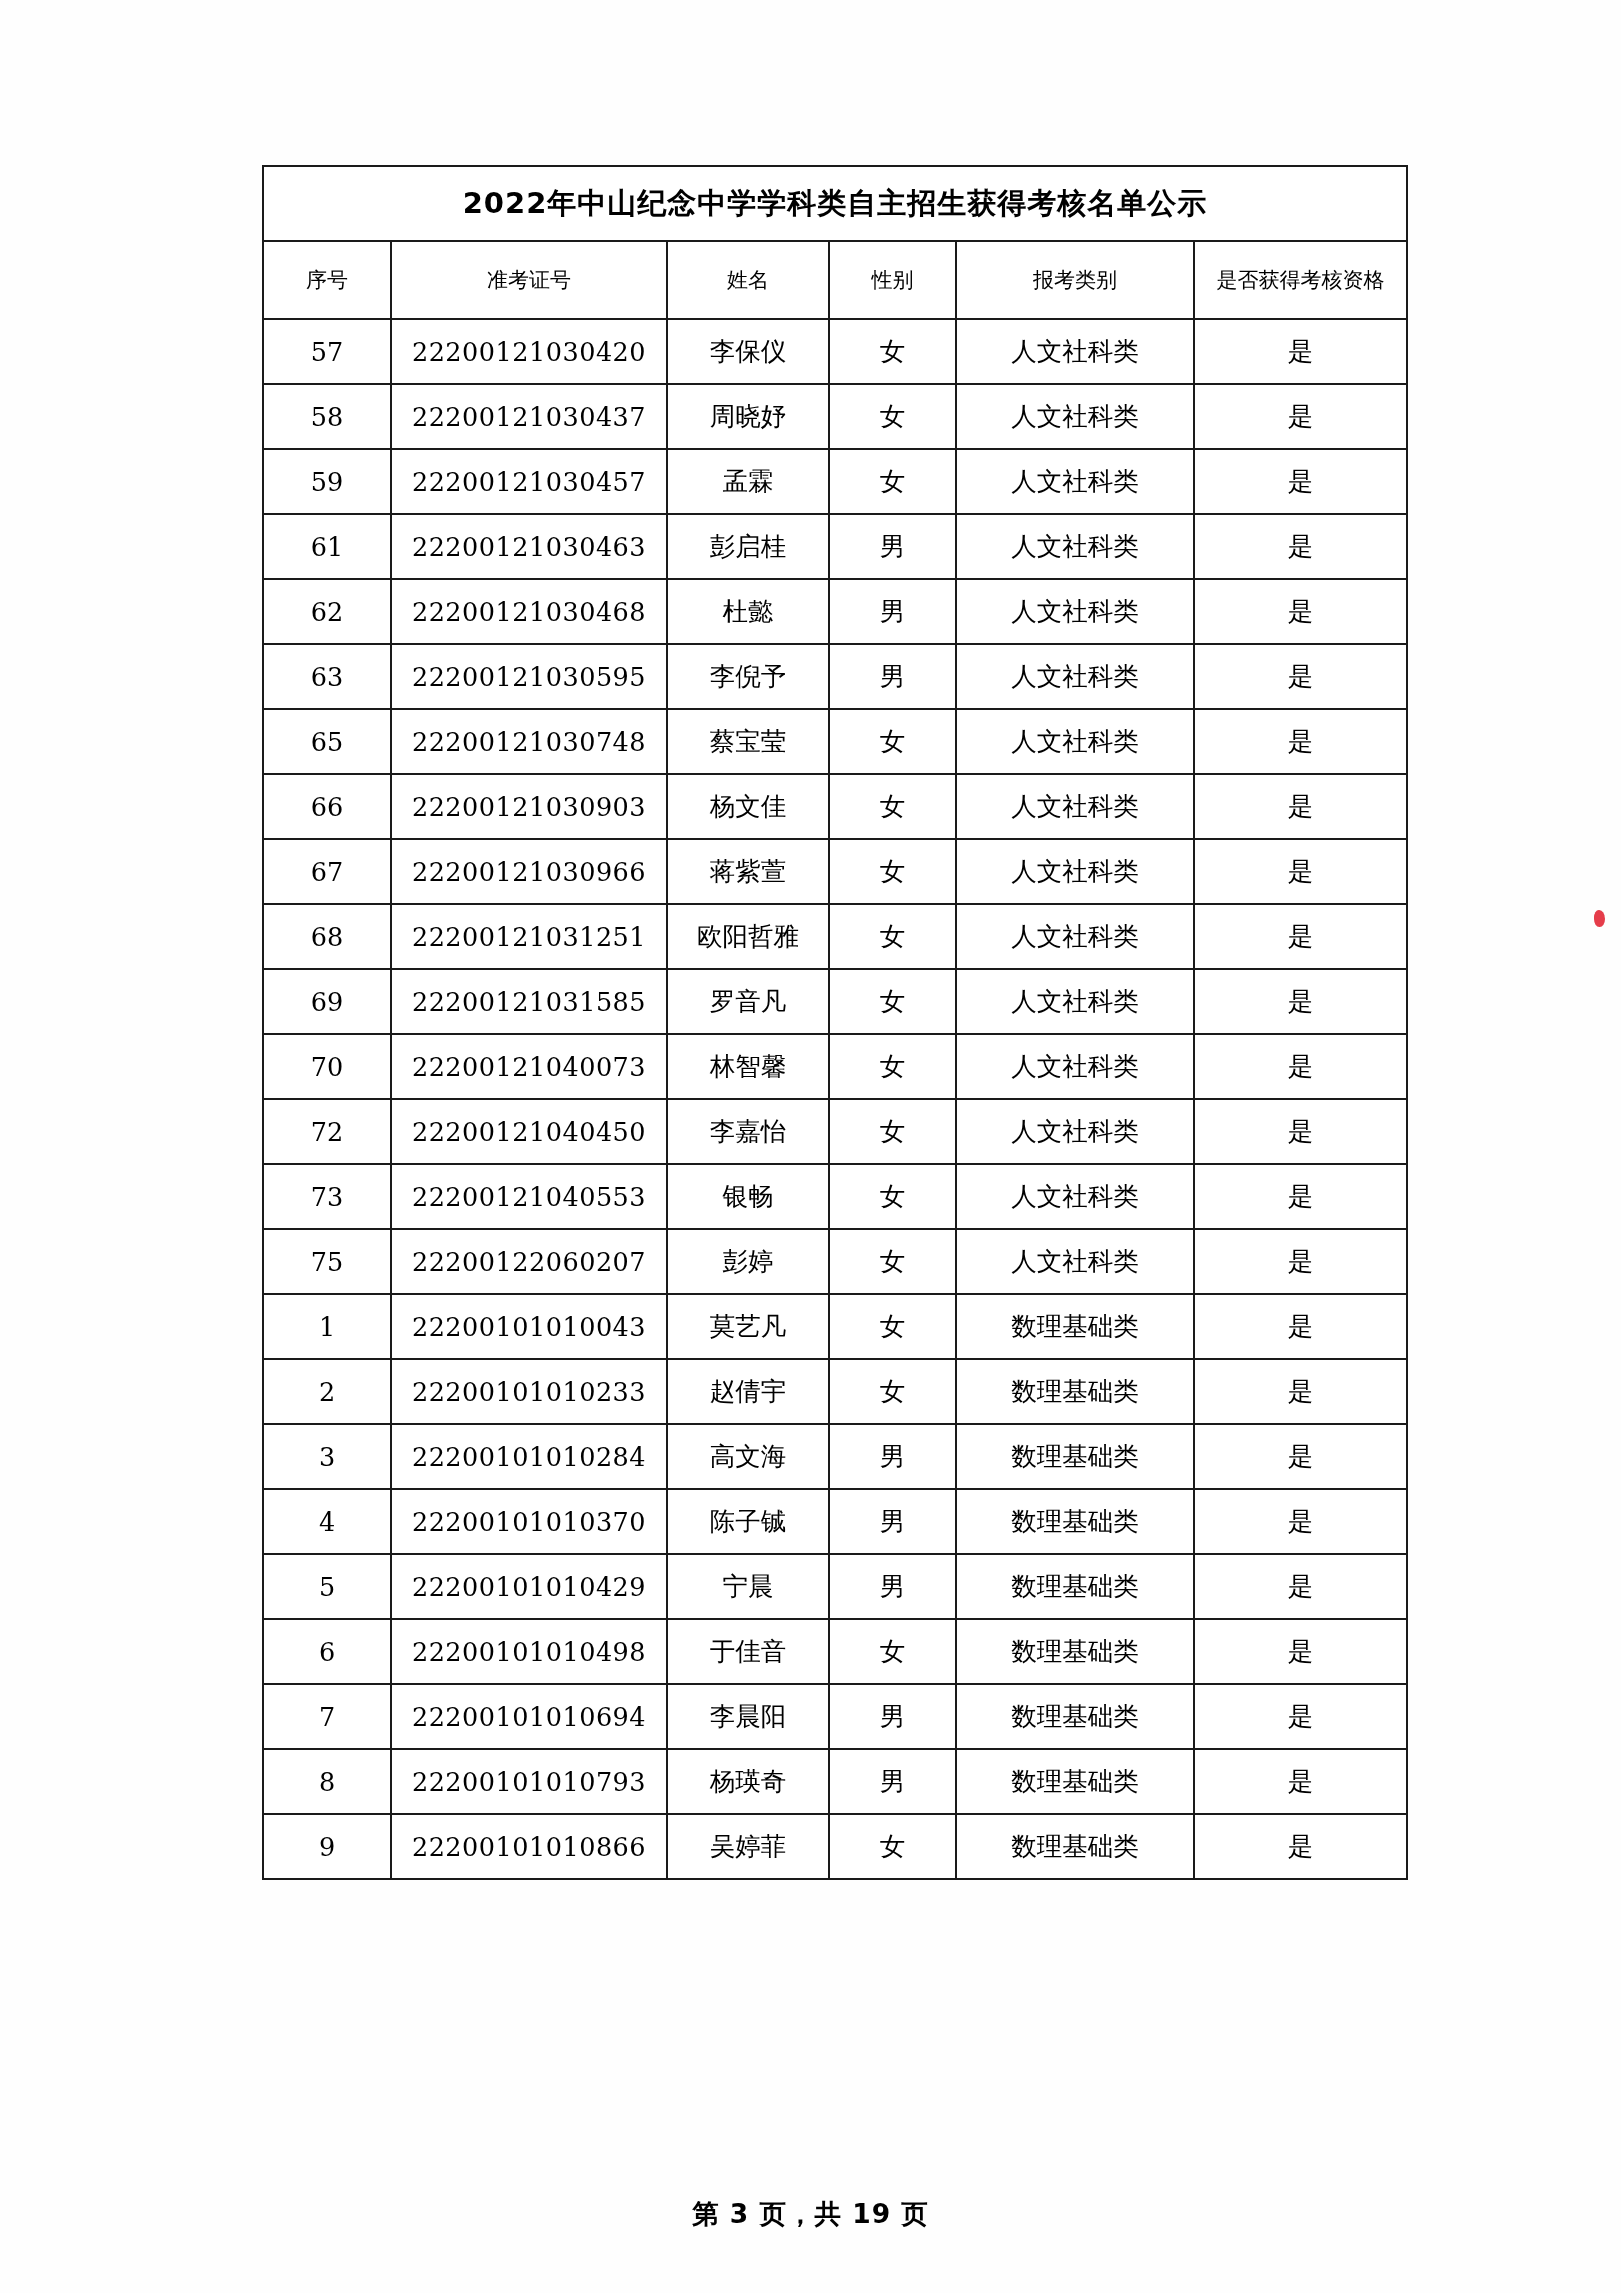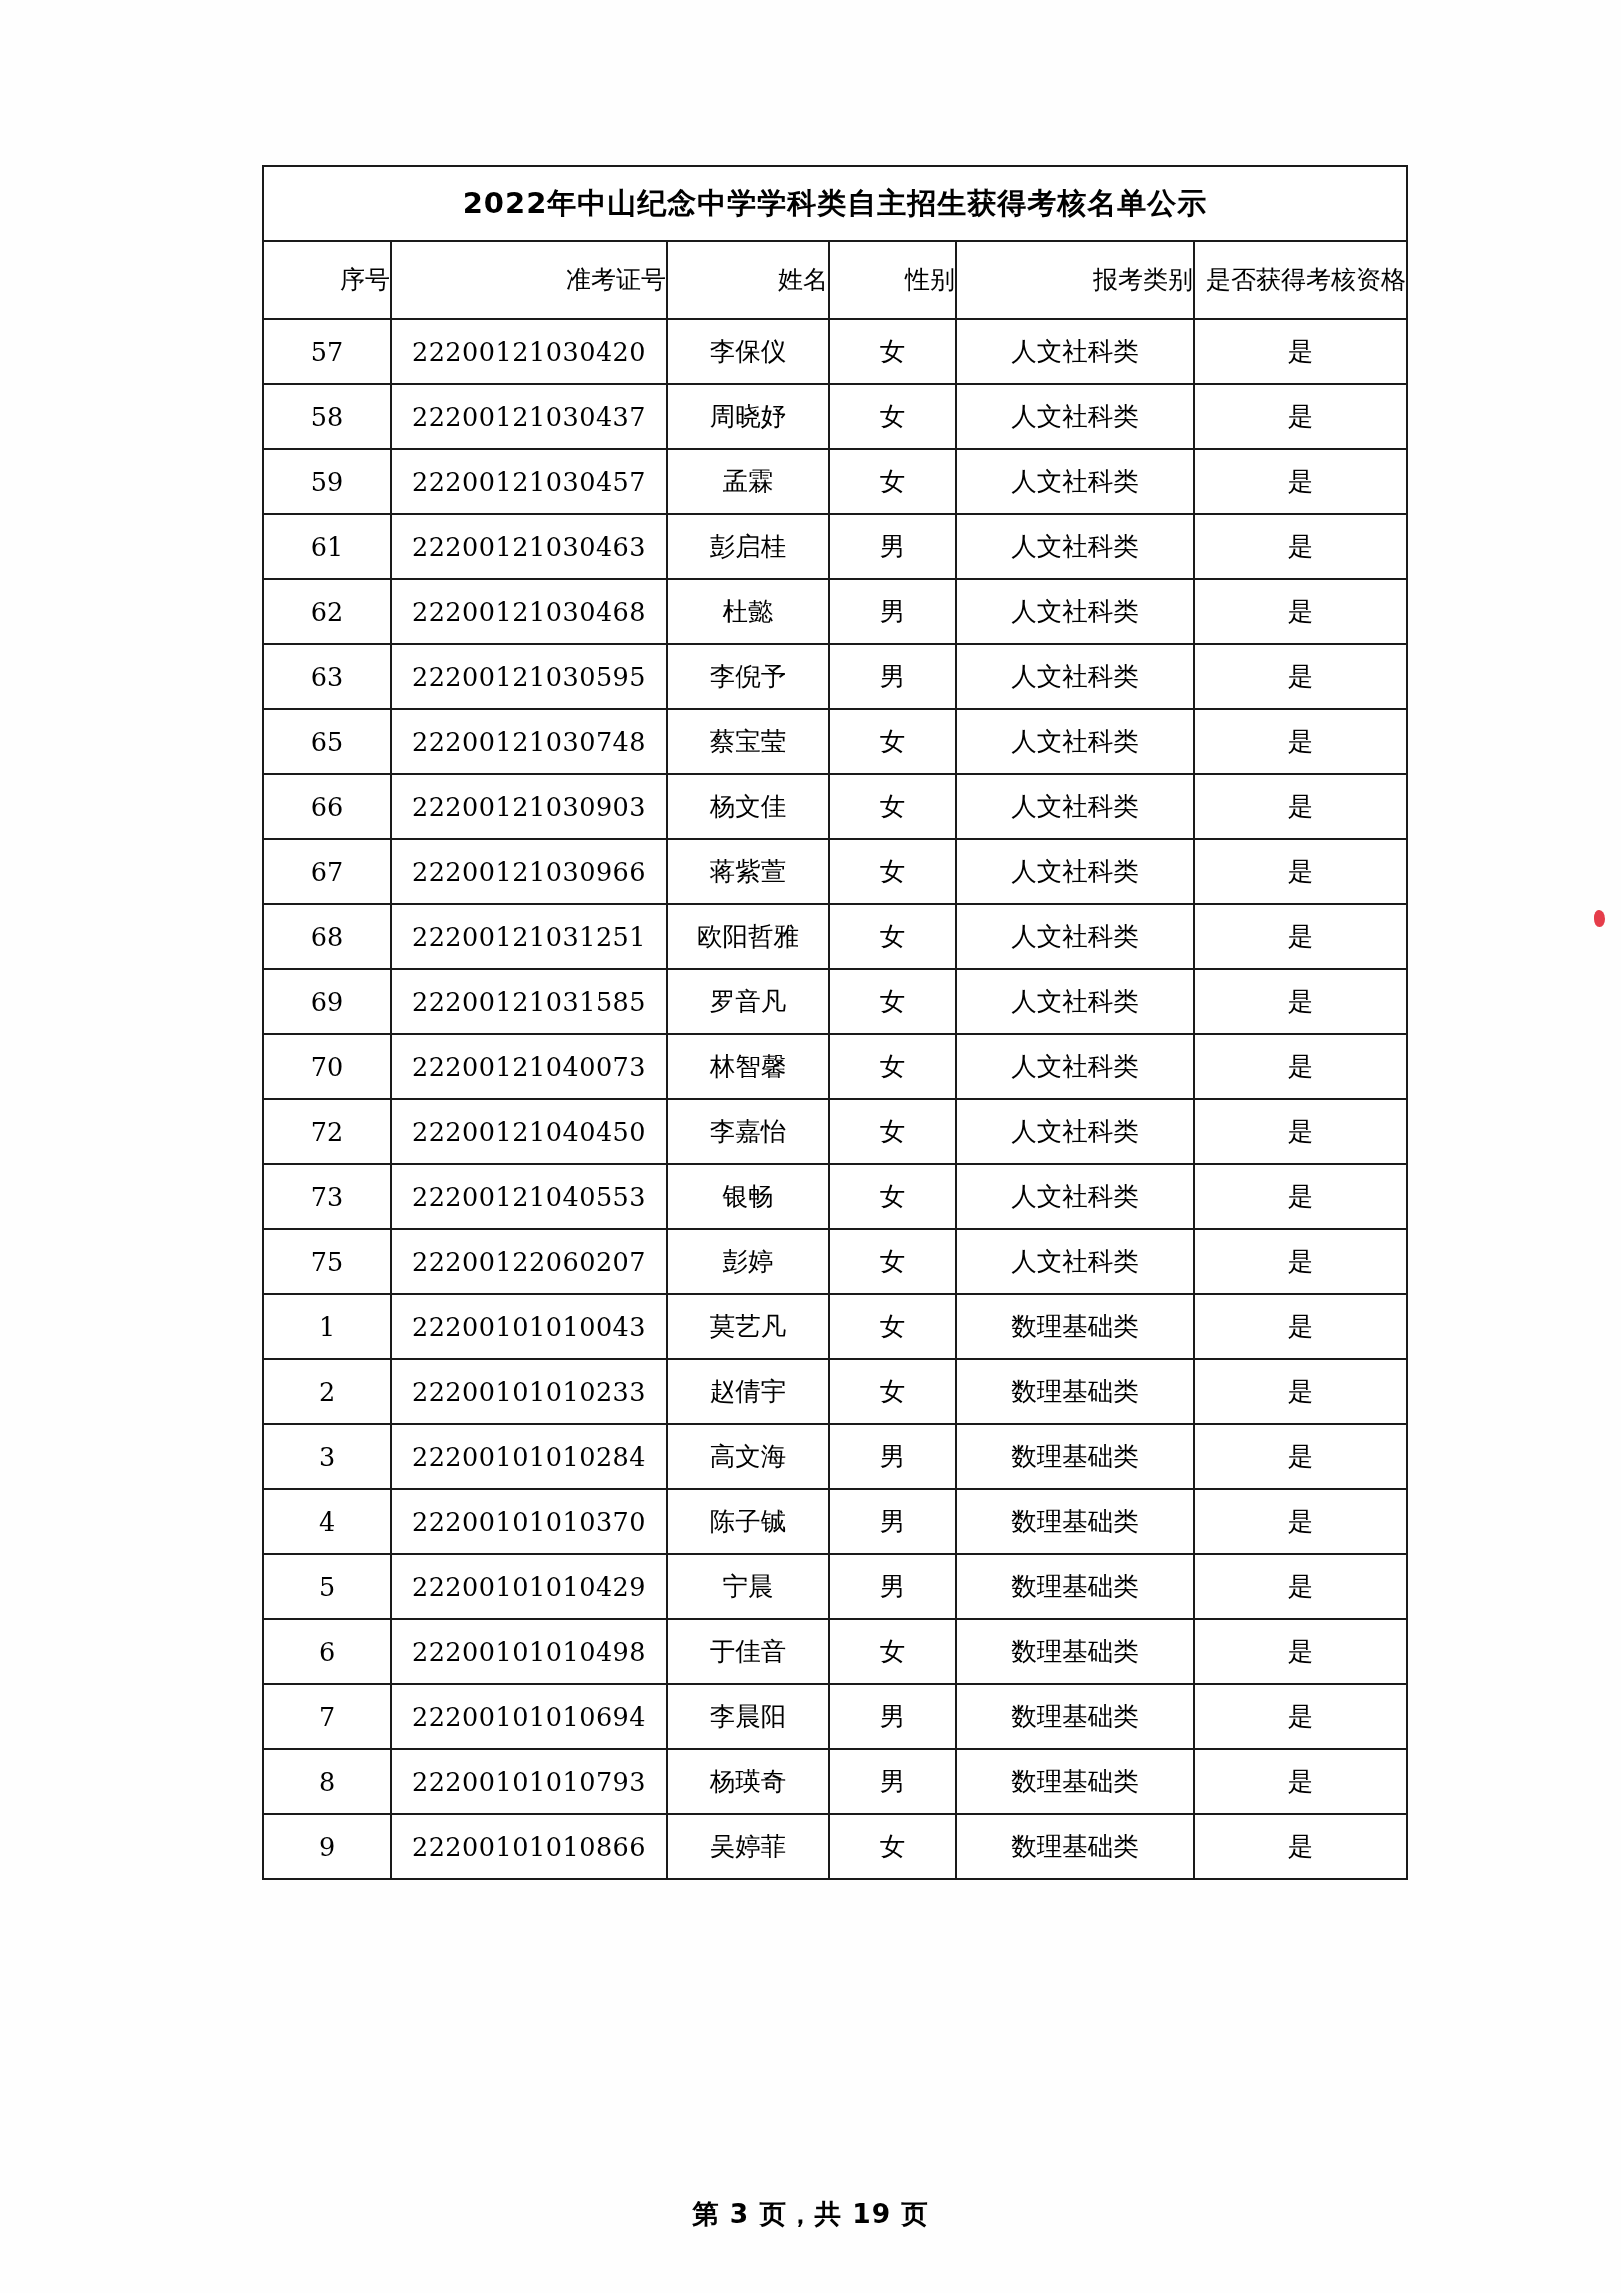--- a/index.html
+++ b/index.html
@@ -60,24 +60,23 @@
   tr.title-row td {
     height: 73px;
     font-size: 29px;
     font-weight: bold;
     letter-spacing: 1px;
     font-family: "DejaVu Sans", "Liberation Sans", sans-serif;
   }
 
   tr.header-row td {
     height: 76px;
-    font-size: 25px;
+    font-size: 21px;
     line-height: 1.25;
     font-family: Liberation Serif, serif;
-    text-align: right;
   }
 
   tr.data-row td {
     height: 63px;
     font-size: 25.5px;
     font-family: "DejaVu Serif", "Liberation Serif", serif;
   }
 
   td.admit-no {
     font-size: 24.5px;

